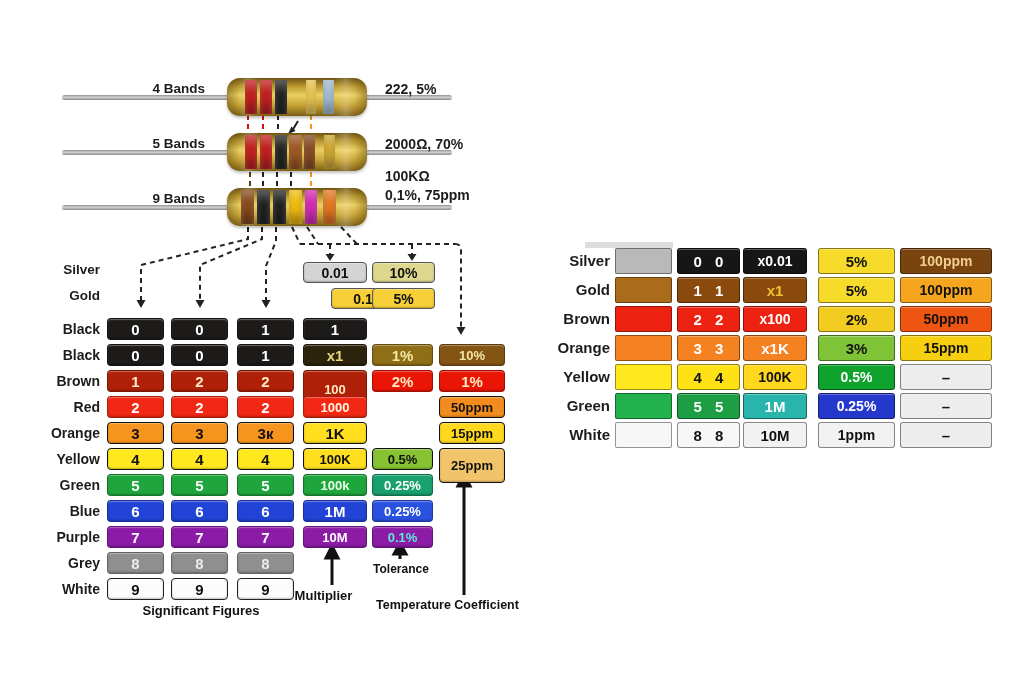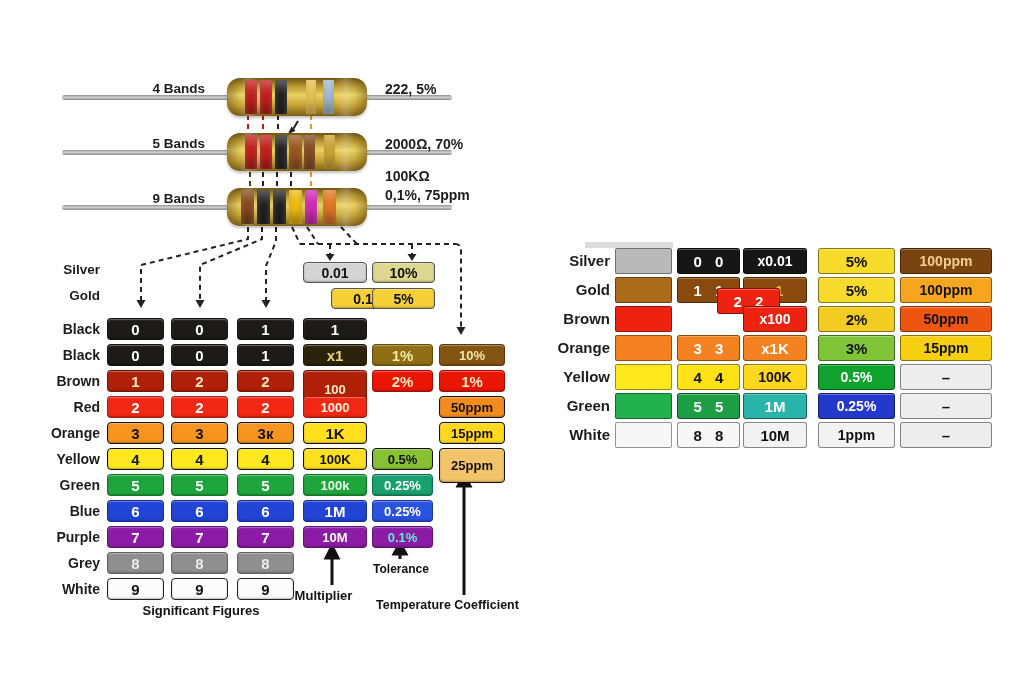--- a/index.html
+++ b/index.html
@@ -194,21 +194,21 @@
       <div class="cell rcell" style="left: 818px; top: 248px; width: 77px; height: 26px; background: rgb(246, 219, 42); color: rgb(17, 17, 17); border: 1px solid rgba(0, 0, 0, 0.45); font-size: 15px;">5%</div>
       <div class="cell rcell" style="left: 900px; top: 248px; width: 92px; height: 26px; background: rgb(122, 68, 16); color: rgb(243, 207, 144); border: 1px solid rgba(0, 0, 0, 0.45); font-size: 14px;">100ppm</div>
       <div class="lbl rlbl" style="left: 510px; top: 281px; width: 100px; font-size: 15px;">Gold</div>
       <div class="swatch" style="left: 615px; top: 277px; width: 57px; height: 26px; background: rgb(170, 108, 27); border: 1px solid rgba(0, 0, 0, 0.4);"></div>
       <div class="cell rcell" style="left: 677px; top: 277px; width: 63px; height: 26px; background: rgb(138, 74, 14); color: rgb(255, 255, 255); border: 1px solid rgba(0, 0, 0, 0.45); font-size: 15px; word-spacing: 9px;">1 1</div>
       <div class="cell rcell" style="left: 743px; top: 277px; width: 64px; height: 26px; background: rgb(138, 74, 14); color: rgb(240, 192, 48); border: 1px solid rgba(0, 0, 0, 0.45); font-size: 15px;">x1</div>
       <div class="cell rcell" style="left: 818px; top: 277px; width: 77px; height: 26px; background: rgb(246, 219, 42); color: rgb(17, 17, 17); border: 1px solid rgba(0, 0, 0, 0.45); font-size: 15px;">5%</div>
       <div class="cell rcell" style="left: 900px; top: 277px; width: 92px; height: 26px; background: rgb(245, 166, 30); color: rgb(17, 17, 17); border: 1px solid rgba(0, 0, 0, 0.45); font-size: 14px;">100ppm</div>
       <div class="lbl rlbl" style="left: 510px; top: 310px; width: 100px; font-size: 15px;">Brown</div>
       <div class="swatch" style="left: 615px; top: 306px; width: 57px; height: 26px; background: rgb(238, 34, 17); border: 1px solid rgba(0, 0, 0, 0.4);"></div>
-      <div class="cell rcell" style="left: 677px; top: 288px; width: 63px; height: 26px; background: rgb(238, 34, 17); color: rgb(255, 255, 255); border: 1px solid rgba(0, 0, 0, 0.45); font-size: 15px; word-spacing: 9px; margin-left: 40px;">2 2</div>
+      <div class="cell rcell" style="left: 677px; top: 306px; width: 63px; height: 26px; background: rgb(238, 34, 17); color: rgb(255, 255, 255); border: 1px solid rgba(0, 0, 0, 0.45); font-size: 15px; word-spacing: 9px;">2 2</div>
       <div class="cell rcell" style="left: 743px; top: 306px; width: 64px; height: 26px; background: rgb(238, 34, 17); color: rgb(255, 255, 255); border: 1px solid rgba(0, 0, 0, 0.45); font-size: 14px;">x100</div>
       <div class="cell rcell" style="left: 818px; top: 306px; width: 77px; height: 26px; background: rgb(242, 204, 32); color: rgb(17, 17, 17); border: 1px solid rgba(0, 0, 0, 0.45); font-size: 15px;">2%</div>
       <div class="cell rcell" style="left: 900px; top: 306px; width: 92px; height: 26px; background: rgb(238, 85, 17); color: rgb(17, 17, 17); border: 1px solid rgba(0, 0, 0, 0.45); font-size: 14px;">50ppm</div>
       <div class="lbl rlbl" style="left: 510px; top: 339px; width: 100px; font-size: 15px;">Orange</div>
       <div class="swatch" style="left: 615px; top: 335px; width: 57px; height: 26px; background: rgb(245, 130, 32); border: 1px solid rgba(0, 0, 0, 0.4);"></div>
       <div class="cell rcell" style="left: 677px; top: 335px; width: 63px; height: 26px; background: rgb(245, 130, 32); color: rgb(255, 255, 255); border: 1px solid rgba(0, 0, 0, 0.45); font-size: 15px; word-spacing: 9px;">3 3</div>
       <div class="cell rcell" style="left: 743px; top: 335px; width: 64px; height: 26px; background: rgb(245, 130, 32); color: rgb(255, 255, 255); border: 1px solid rgba(0, 0, 0, 0.45); font-size: 15px;">x1K</div>
       <div class="cell rcell" style="left: 818px; top: 335px; width: 77px; height: 26px; background: rgb(127, 196, 55); color: rgb(17, 17, 17); border: 1px solid rgba(0, 0, 0, 0.45); font-size: 15px;">3%</div>
       <div class="cell rcell" style="left: 900px; top: 335px; width: 92px; height: 26px; background: rgb(245, 207, 16); color: rgb(17, 17, 17); border: 1px solid rgba(0, 0, 0, 0.45); font-size: 14px;">15ppm</div>
       <div class="lbl rlbl" style="left: 510px; top: 368px; width: 100px; font-size: 15px;">Yellow</div>

